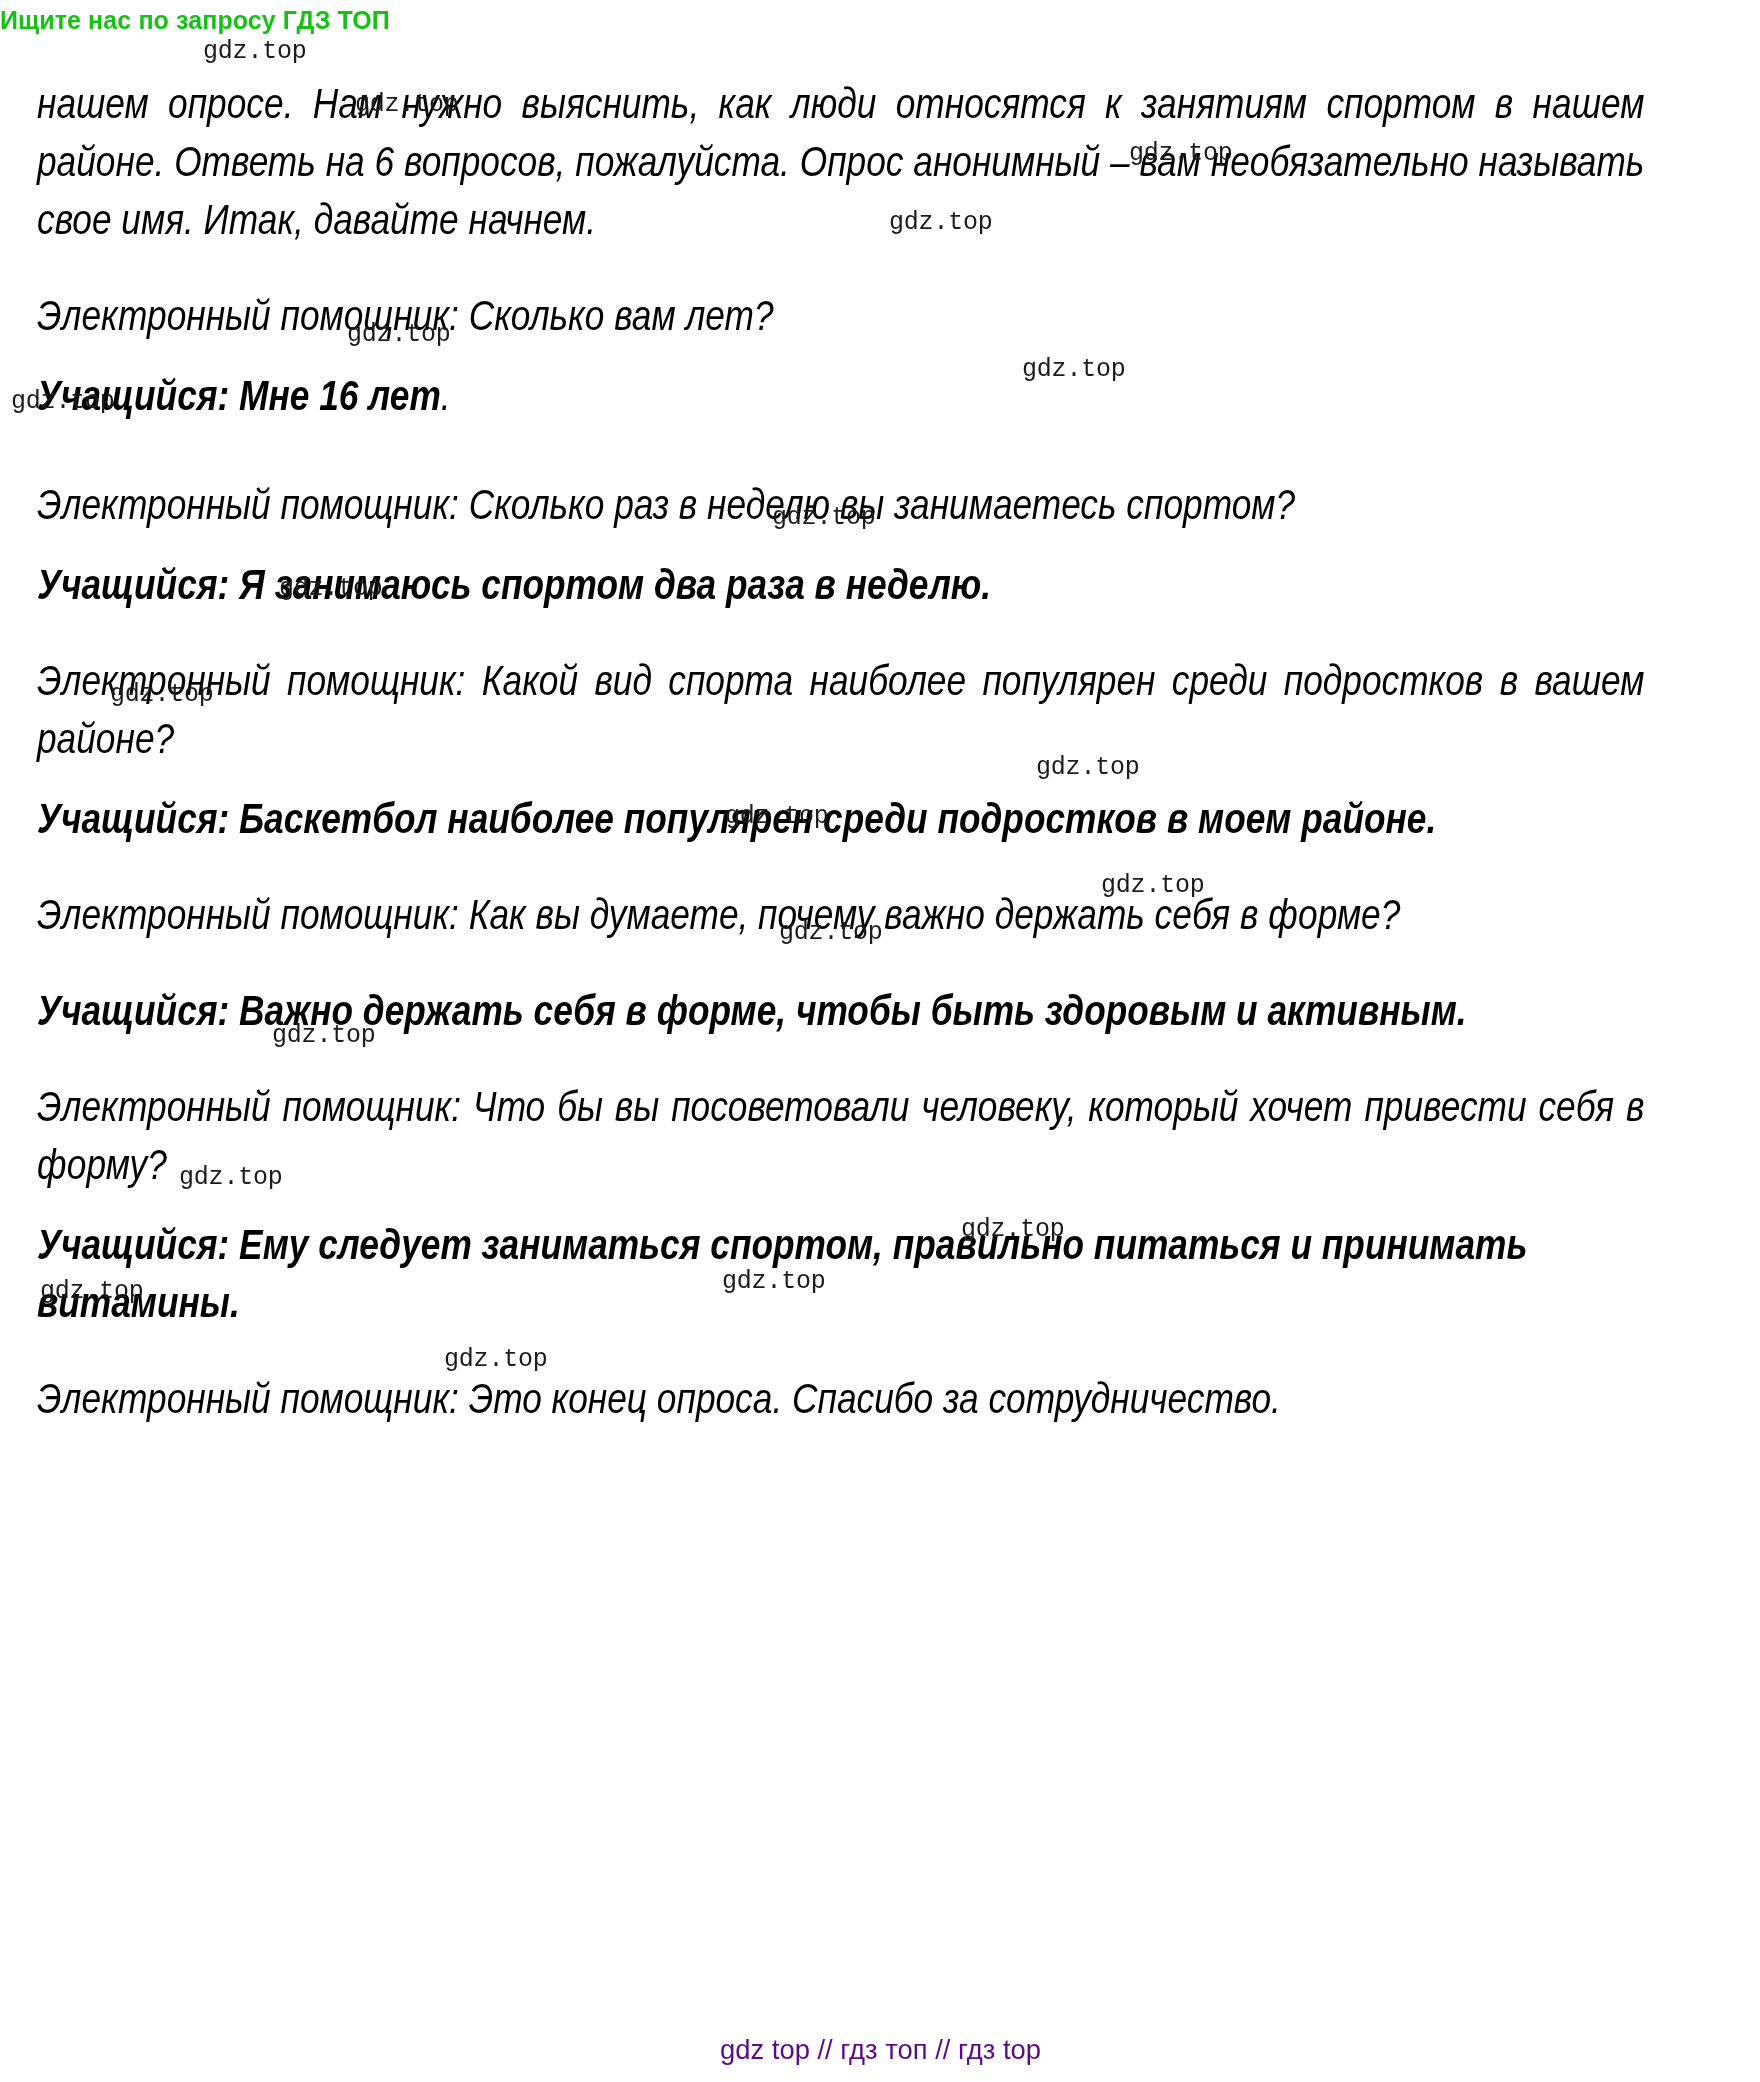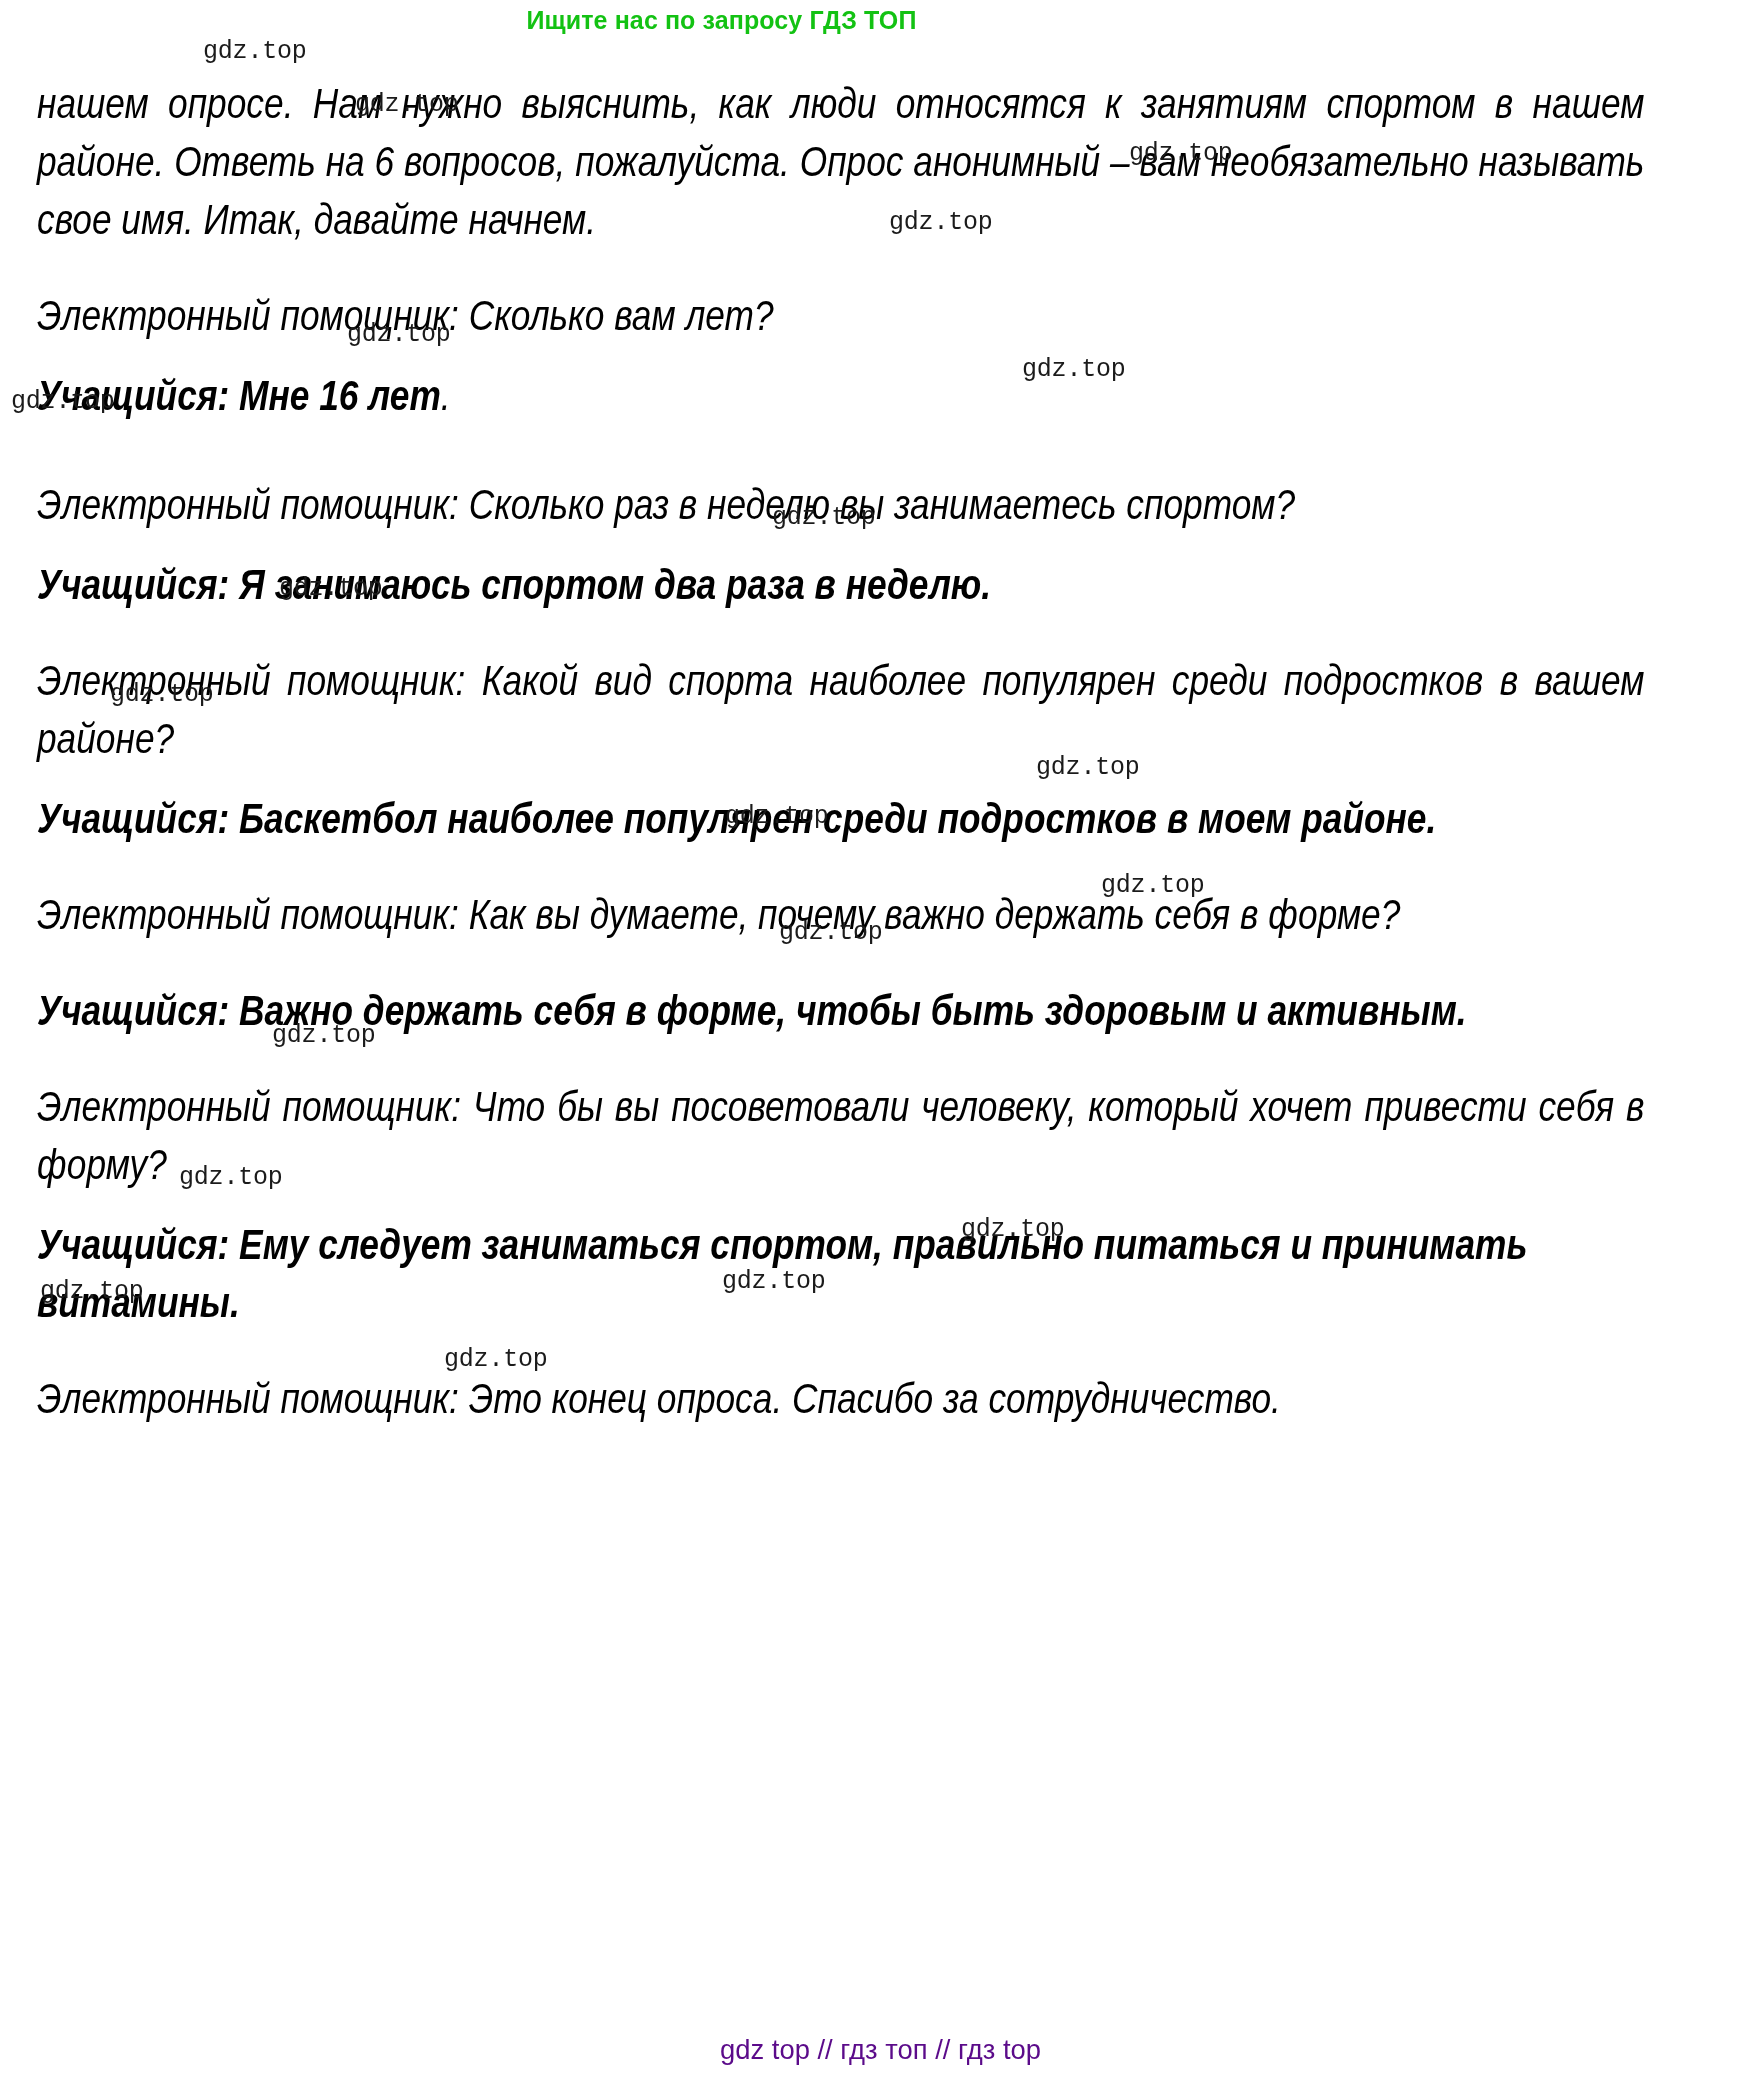--- a/index.html
+++ b/index.html
@@ -24,21 +24,20 @@
 
   
   .header-banner {
     position: absolute;
     top: 0;
     left: 0;
     width: 1443px;
     height: 40px;
     display: flex;
     align-items: center;
-    justify-content: center;
     color: #13c213;
     font-size: 25px;
     font-weight: bold;
     font-family: "Liberation Sans", sans-serif;
     letter-spacing: 0.1px;
     white-space: nowrap;
     z-index: 6;
   }
 
   

